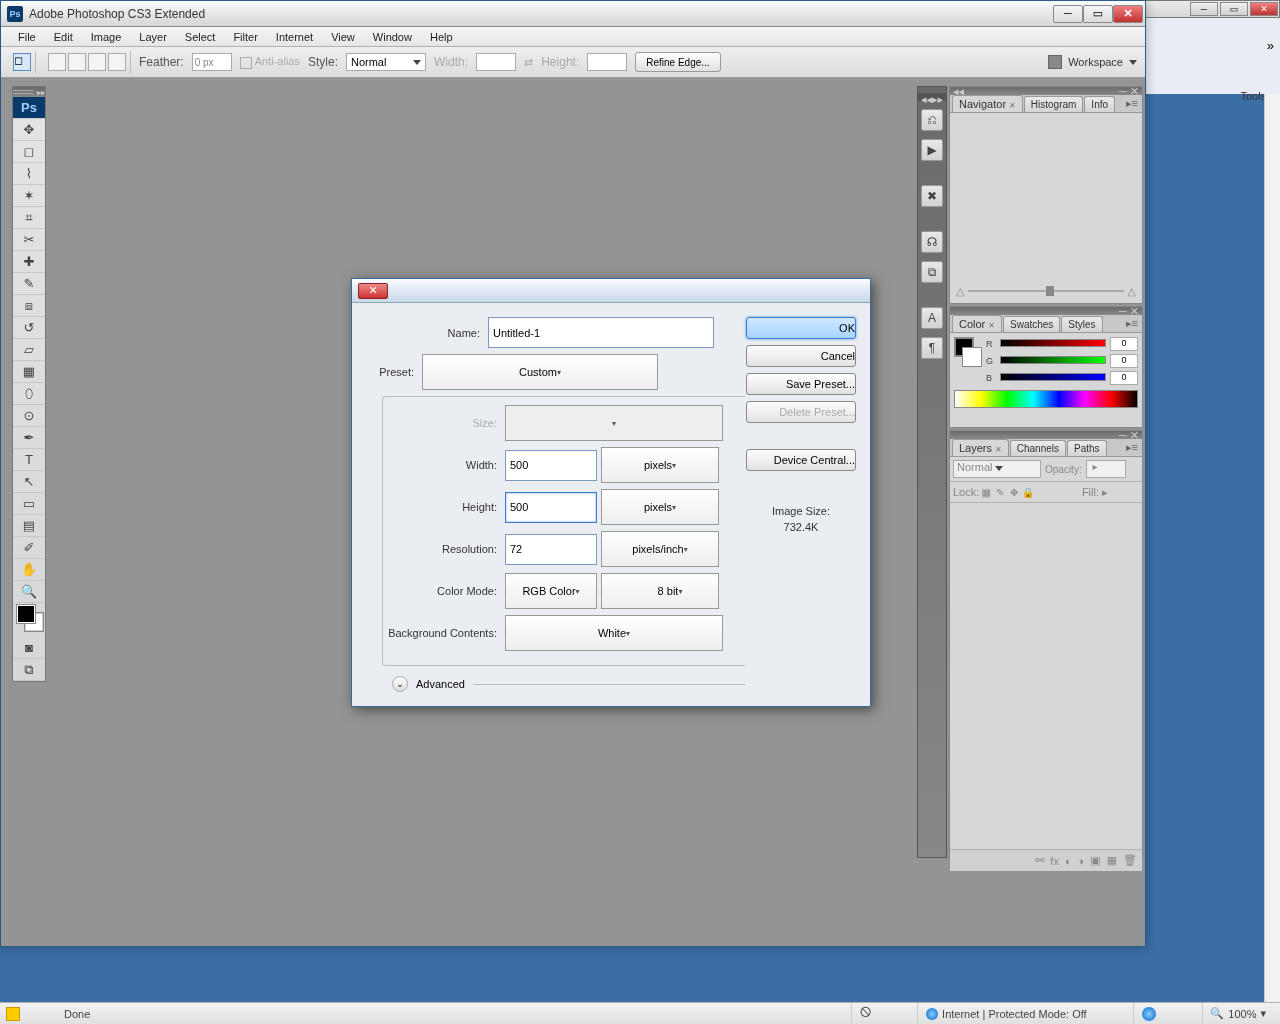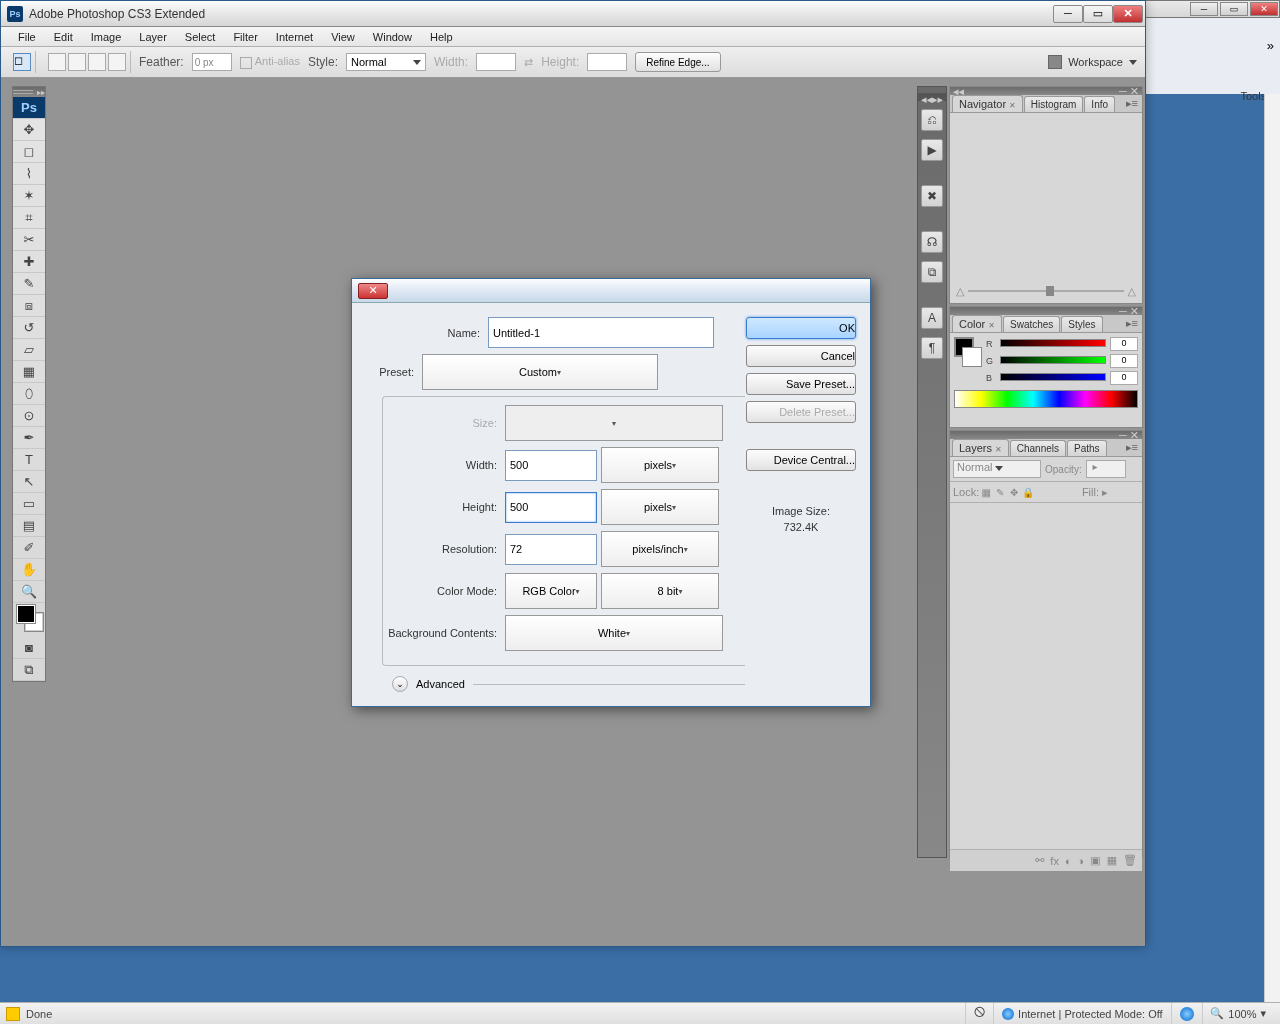--- a/index.html
+++ b/index.html
@@ -108,21 +108,21 @@
 .adv-row .line { flex: 1; height: 1px; background: #bbb; }
 
 .dialog-side { width: 110px; display: flex; flex-direction: column; gap: 6px; }
 .dlg-btn { height: 22px; background: linear-gradient(#fdfdfd,#e2e2e2); border: 1px solid #888; border-radius: 3px; text-align: right; line-height: 20px; font-size: 11px; }
 .dlg-btn.primary { background: linear-gradient(#cfe8ff,#a8d4ff); border: 1px solid #3a7ad0; box-shadow: 0 0 3px #5a9ae0; }
 .dlg-btn.dis { color: #aaa; }
 .img-size { margin-top: 28px; text-align: center; color: #333; }
 .img-size .lab { margin-bottom: 4px; }
 
 
-.statusbar { position: absolute; left: 0; right: 0; bottom: 0; height: 22px; background: linear-gradient(#f2f2f2,#e0e0e0); border-top: 1px solid #b0b0b0; display: flex; align-items: center; padding: 0 6px; font-size: 11px; color: #444; }
+.statusbar { position: absolute; left: 0; right: 0; bottom: 0; height: 22px; background: linear-gradient(#f2f2f2,#e0e0e0); border-top: 1px solid #b0b0b0; display: flex; align-items: center; padding: 0 6px; font-size: 11px; color: #444; gap: 38px; }
 .statusbar .warn { width: 14px; height: 14px; background: #fc0; border: 1px solid #c90; margin-right: 6px; display: inline-block; }
 .statusbar .spacer { flex: 1; }
 .statusbar .sect { padding: 0 8px; border-left: 1px solid #ccc; height: 100%; display: flex; align-items: center; gap: 4px; }
 .globe { width: 12px; height: 12px; border-radius: 6px; background: radial-gradient(#8cf,#06c); display: inline-block; }
 .ie-icon { width: 14px; height: 14px; border-radius: 7px; background: radial-gradient(#8cf,#06c); display: inline-block; }
 .vscroll2 { position: absolute; right: 0; top: 94px; width: 16px; bottom: 22px; background: #f2f2f2; border-left: 1px solid #ccc; }
 
 .arr-down { display: inline-block; width: 0; height: 0; border-left: 4px solid transparent; border-right: 4px solid transparent; border-top: 5px solid #444; }
 </style>
 </head>

